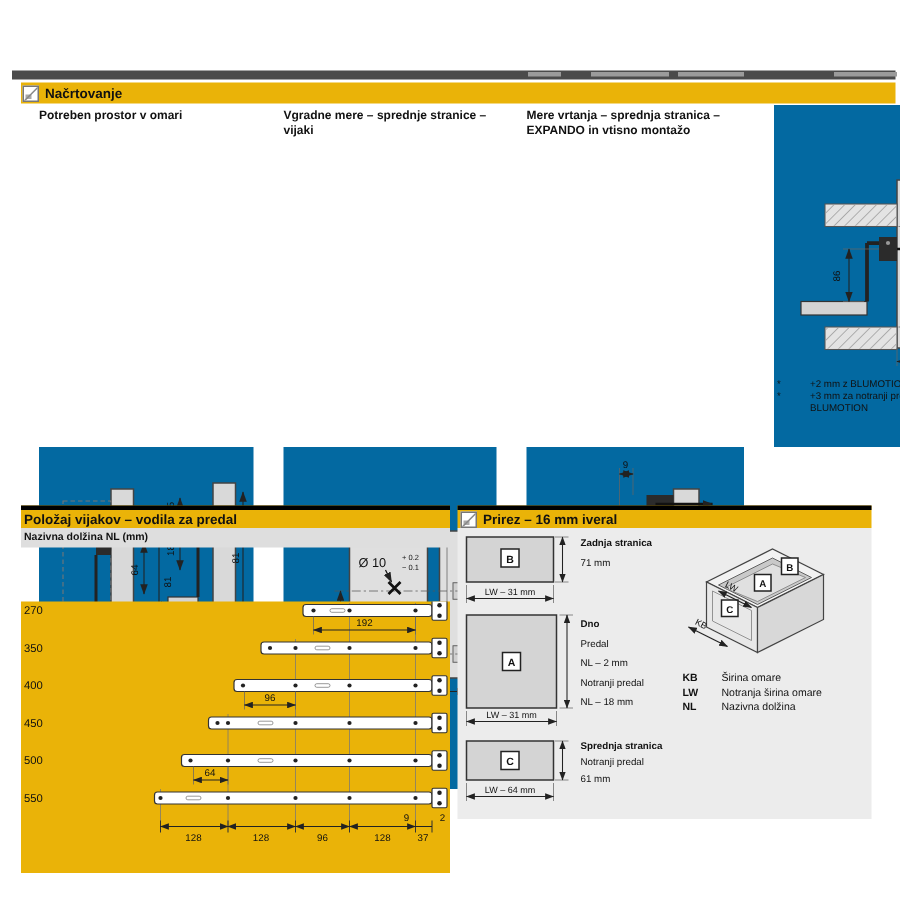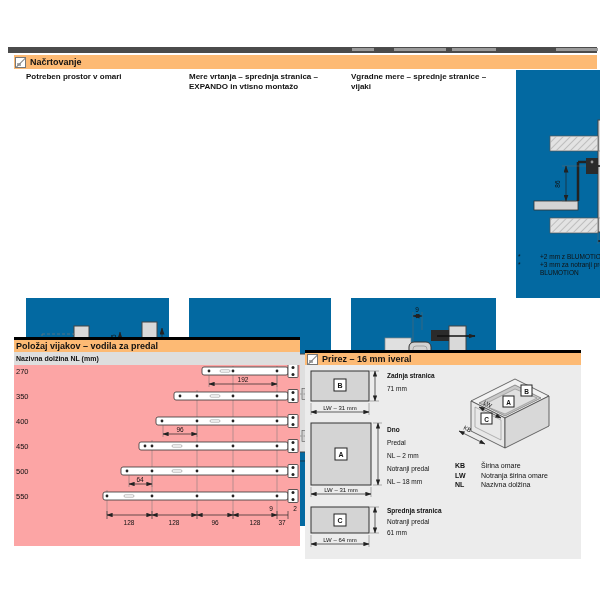--- a/index.html
+++ b/index.html
@@ -6,21 +6,21 @@
   html,body { margin:0; padding:0; }
   body {
     width:600px; height:600px; position:relative; overflow:hidden;
     background:#fff; color:#111;
     font-family:"Liberation Sans", sans-serif;
   }
   .topbar { position:absolute; left:8px; top:47px; width:589px; height:6px; background:#4b4b4b; }
   .smudge { position:absolute; top:1px; height:3px; background:#9b9b9b; }
 
   .band {
-    background:#fdba74; display:flex; align-items:center; gap:4px;
+    background:#eab308; display:flex; align-items:center; gap:4px;
     font-weight:bold;
   }
   #main-band { position:absolute; left:14px; top:55px; width:583px; height:14px; font-size:9px; padding-left:1px; }
   .mini-icon { width:11px; height:11px; background:#fff; border:1px solid #777; position:relative; flex:0 0 auto; overflow:hidden; }
   .mini-icon::after { content:""; position:absolute; left:-2px; top:4px; width:14px; height:1px; background:#888; transform:rotate(-45deg); }
   .mini-icon::before { content:""; position:absolute; left:1px; bottom:1px; width:4px; height:3px; background:#aaa; }
 
   .grid {
     position:absolute; left:26px; top:70px; width:583px;
     display:grid; grid-template-columns:143px 142px 145px 144px; column-gap:20px;
@@ -35,24 +35,24 @@
   .dim { stroke:#222; stroke-width:.7; fill:none; }
   .ext { stroke:#666; stroke-width:.5; fill:none; }
   .cl  { stroke:#555; stroke-width:.5; fill:none; stroke-dasharray:6 2 1.5 2; }
   .vline { stroke:#777; stroke-width:.5; }
 
   .notes { padding:1px 3px 0 2px; font-size:6.5px; line-height:8px; }
   .note-row { display:grid; grid-template-columns:22px 1fr; }
   .sublabels { display:flex; justify-content:space-between; padding:0 8px 1px 2px; font-size:6.5px; }
 
   .bl-section { position:absolute; left:14px; top:337px; width:286px; }
-  .br-section { position:absolute; left:305px; top:350px; width:276px; }
+  .br-section { position:absolute; left:305px; top:337px; width:276px; }
   .sec-band { height:15px; font-size:9px; padding-left:2px; border-top:3px solid #000000; }
   .bl-sub { height:13px; background:#dedede; font-weight:bold; font-size:7px; display:flex; align-items:center; padding-left:2px; }
-  .bl-panel { background:#fca5a5; height:181px; }
+  .bl-panel { background:#eab308; height:181px;margin-top:36px; }
   .br-panel { background:#ececec; height:194px; position:relative; }
 
   .part { position:absolute; display:flex; align-items:flex-start; }
   .part-labels { font-size:6.5px; line-height:13px; padding-top:2px; }
   .part-labels.tight { line-height:11px; }
   .pl-title { font-weight:bold; }
   .legend { position:absolute; left:150px; top:96px; font-size:7px; line-height:9.5px; }
   .legend-row { display:grid; grid-template-columns:26px 1fr; }
   .legend-abbr { font-weight:bold; }
   .iso-wrap { position:absolute; left:148px; top:2px; }
@@ -67,22 +67,22 @@
   <div class="smudge" style="left:548px;width:42px;"></div>
 </div>
 
 <div class="band" id="main-band">
   <span class="mini-icon"></span>
   <span>Načrtovanje</span>
 </div>
 
 <div class="grid">
   <div class="colhead">Potreben prostor v omari</div>
+  <div class="colhead">Vgradne mere – sprednje stranice – vijaki</div>
   <div class="colhead">Mere vrtanja – sprednja stranica – EXPANDO in vtisno montažo</div>
-  <div class="colhead">Vgradne mere – sprednje stranice – vijaki</div>
 
   <div class="panel">
     <svg class="draw" width="143" height="182" viewBox="0 0 143 182">
       <defs>
         <marker id="m1" markerWidth="7" markerHeight="5" refX="6.5" refY="2.5" orient="auto-start-reverse" markerUnits="userSpaceOnUse">
             <path d="M0,0 L7,2.5 L0,5 Z" fill="#222"></path>
           </marker>
         <pattern id="hp1" width="5" height="5" patternUnits="userSpaceOnUse" patternTransform="rotate(45)">
             <line x1="0" y1="0" x2="0" y2="5" stroke="#9a9a9a" stroke-width="1"></line>
           </pattern>

